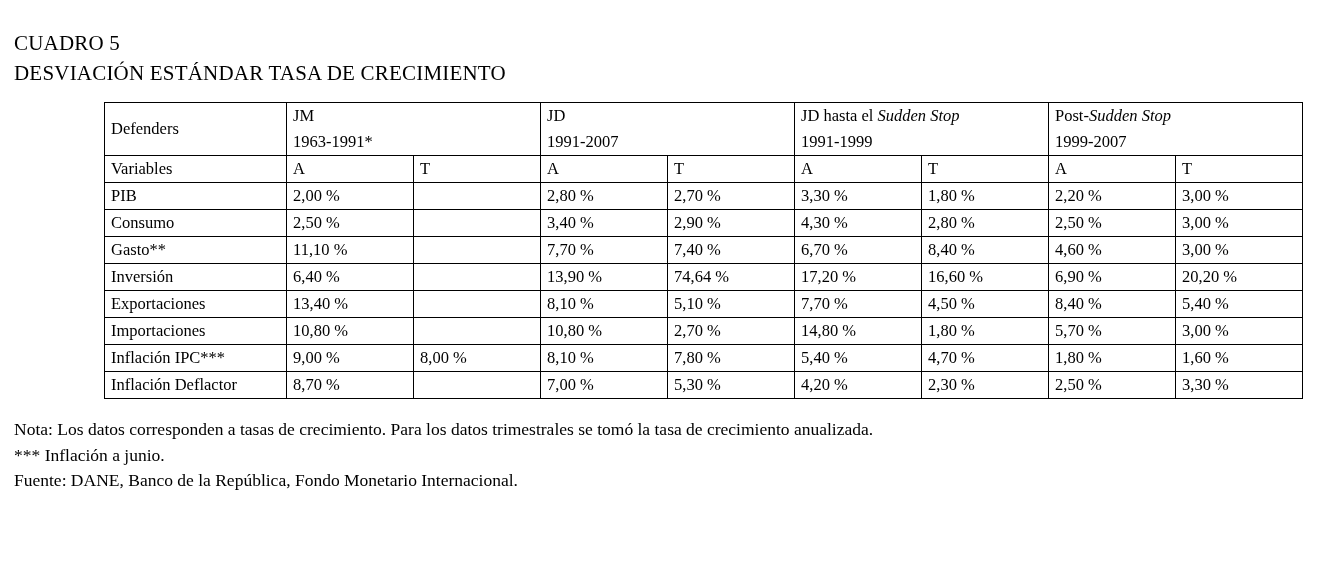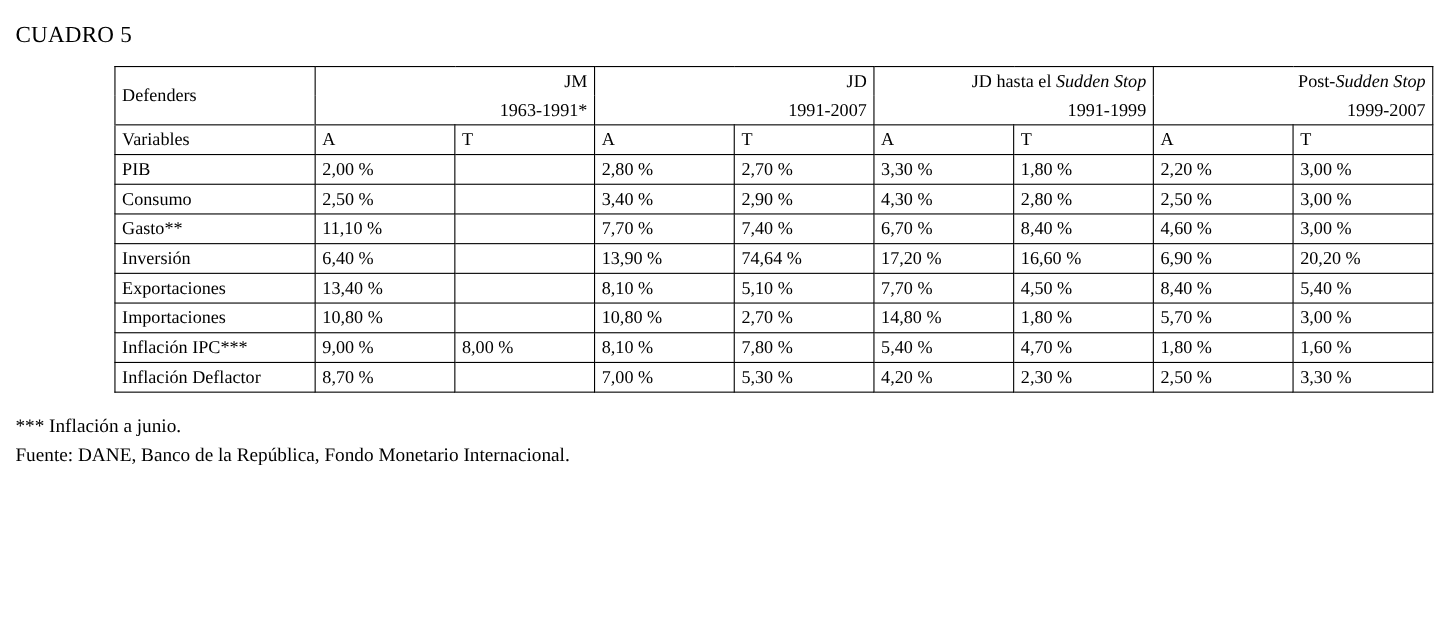--- a/index.html
+++ b/index.html
@@ -14,21 +14,21 @@
     color: #000000;
     overflow: hidden;
   }
   .page {
     position: relative;
     width: 1318px;
     height: 568px;
     padding: 0;
   }
   .title-block {
-    padding: 16px 0 0 14px;
+    padding: 28px 0 0 14px;
   }
   .title-line {
     font-size: 21px;
     line-height: 30px;
     letter-spacing: 0.2px;
     white-space: nowrap;
   }
   .table-wrap {
     margin: 14px 0 0 104px;
     width: 1196px;
@@ -43,21 +43,21 @@
     border: 1px solid #000000;
     padding: 2px 6px 3px 6px;
     font-weight: normal;
     text-align: left;
     vertical-align: middle;
     height: 21px;
     white-space: nowrap;
     overflow: hidden;
   }
   table.data td.ctr, table.data th.ctr {
-    text-align: right;
+    text-align: left;
     margin-top: 44px;
   }
   .grp-head {
     font-size: 16.5px;
   }
   .grp-head em {
     font-style: italic;
   }
   .no-bottom { border-bottom: none !important; }
   .no-top { border-top: none !important; }
@@ -70,20 +70,21 @@
   col.c-label { width: 182px; }
   col.c-cell { width: 127px; }
 </style>
 </head>
 <body>
 
 <div class="page">
 
   <div class="title-block">
     <div class="title-line">CUADRO 5</div>
+    <div class="title-line">DESVIACIÓN ESTÁNDAR TASA DE CRECIMIENTO</div>
   </div>
 
   <div class="table-wrap">
     <table class="data">
       <colgroup>
         <col class="c-label">
         <col class="c-cell">
           <col class="c-cell">
         <col class="c-cell">
           <col class="c-cell">
@@ -205,17 +206,18 @@
           <td>4,20 %</td>
           <td>2,30 %</td>
           <td>2,50 %</td>
           <td>3,30 %</td>
         </tr>
       </tbody>
     </table>
   </div>
 
   <div class="notes">
+    <div>Nota: Los datos corresponden a tasas de crecimiento. Para los datos trimestrales se tomó la tasa de crecimiento anualizada.</div>
     <div>*** Inflación a junio.</div>
     <div>Fuente: DANE, Banco de la República, Fondo Monetario Internacional.</div>
   </div>
 
 </div>
 
 </body></html>

